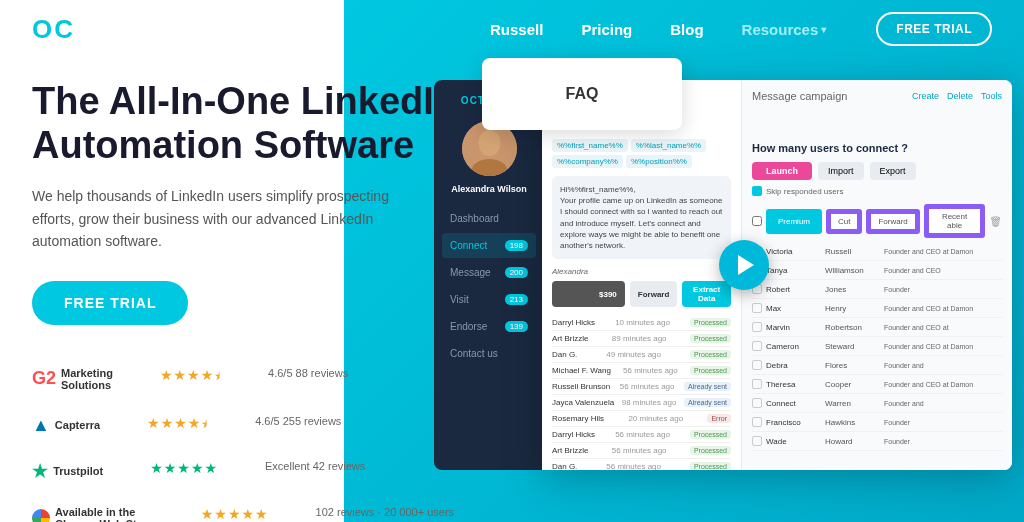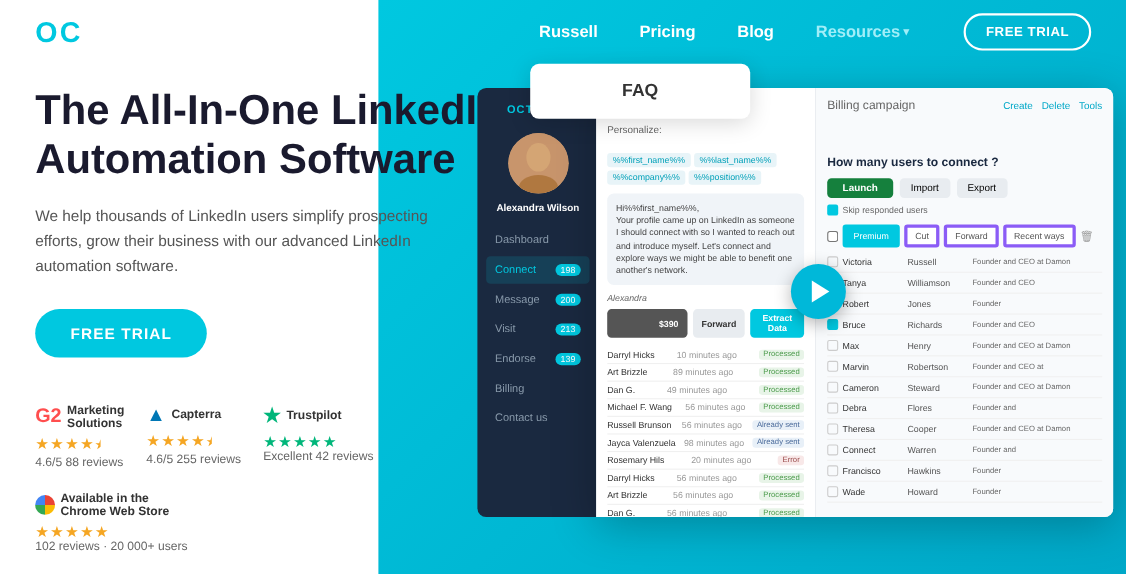--- a/index.html
+++ b/index.html
@@ -37,21 +37,21 @@
     }
 
     
     .faq-dropdown {
       position: absolute;
       top: 58px;
       left: 50%;
       transform: translateX(-30px);
       background: #fff;
       border-radius: 8px;
-      padding: 16px 60px;
+      padding: 27px 60px;
       font-size: 16px;
       font-weight: 600;
       color: #333;
       z-index: 20;
       box-shadow: 0 4px 20px rgba(0,0,0,0.15);
       min-width: 200px;
       text-align: center;
     }
 
     
@@ -92,21 +92,22 @@
     
     .reviews {
       display: flex;
       gap: 20px;
       align-items: flex-start;
       flex-wrap: wrap;
       margin-top: 10px;
     }
     .review-item {
       display: flex;
-      flex-direction: column;
+      flex-direction: row;
+      gap: 47px;
     }
     .review-logo {
       display: flex;
       align-items: center;
       gap: 5px;
       margin-bottom: 4px;
     }
     .review-logo-icon {
       font-size: 18px;
       font-weight: 900;
@@ -336,21 +337,21 @@
       margin-bottom: 8px;
       margin-top: 40px;
     }
     .launch-row {
       display: flex;
       gap: 6px;
       margin-bottom: 6px;
       align-items: center;
     }
     .launch-btn {
-      background: #15803d;
+      background: #ec4899;
       color: #fff;
       border: none;
       padding: 4px 14px;
       border-radius: 4px;
       font-size: 9px;
       font-weight: 600;
       cursor: pointer;
     }
     .import-btn, .export-btn {
       background: #e8ecf0;
@@ -380,21 +381,21 @@
     .users-table-header {
       display: flex;
       gap: 4px;
       margin-bottom: 4px;
       align-items: center;
     }
     .tab-btn {
       font-size: 8px;
       padding: 3px 7px;
       border-radius: 3px;
-      border: 3px solid #8b5cf6;
+      border: 5px solid #8b5cf6;
       background: #fff;
       cursor: pointer;
       color: #555;
     }
     .tab-btn.active-tab {
       background: #00c8e0;
       color: #fff;
       border-color: #00c8e0;
     }
     .tab-btn.outline-tab {
@@ -608,23 +609,20 @@
       </div>
       <div class="sidebar-item">
         <span>Visit</span>
         <span class="sidebar-badge">213</span>
       </div>
       <div class="sidebar-item">
         <span>Endorse</span>
         <span class="sidebar-badge">139</span>
       </div>
       <div class="sidebar-item">
-        <span>Billing</span>
-      </div>
-      <div class="sidebar-item">
         <span>Contact us</span>
       </div>
     </div>
   </div>
 
   <div class="app-main">
 
     <div class="connect-panel">
       <div class="panel-title">Connect</div>
 
@@ -703,21 +701,21 @@
           <span class="contact-name">Michael E. Wang</span>
           <span class="contact-time">3 days ago</span>
           <span class="contact-status status-processed">Processed</span>
         </div>
 
       </div>
     </div>
 
     <div class="right-panel">
       <div class="right-panel-header">
-        <span class="campaign-title">Billing campaign</span>
+        <span class="campaign-title">Message campaign</span>
         <div class="campaign-actions">
           <span class="campaign-action">Create</span>
           <span class="campaign-action">Delete</span>
           <span class="campaign-action">Tools</span>
         </div>
       </div>
 
       <div class="connect-question">How many users to connect ?</div>
 
       <div class="launch-row">
@@ -729,21 +727,21 @@
       <div class="skip-row">
         <span class="checkbox-blue"></span>
         <span>Skip responded users</span>
       </div>
 
       <div class="users-table-header">
         <input type="checkbox" style="width: 10px; height: 10px;">
         <button class="tab-btn active-tab">Premium</button>
         <button class="tab-btn outline-tab">Cut</button>
         <button class="tab-btn outline-tab">Forward</button>
-        <button class="tab-btn outline-tab">Recent ways</button>
+        <button class="tab-btn outline-tab">Recent able</button>
         <span style="font-size:10px;color:#999;cursor:pointer;">🗑</span>
       </div>
 
       <div>
         <div class="user-row">
           <div class="user-checkbox"></div>
           <span class="user-name">Victoria</span>
           <span class="user-last">Russell</span>
           <span class="user-role">Founder and CEO at Damon</span>
         </div>
@@ -751,26 +749,20 @@
           <div class="user-checkbox"></div>
           <span class="user-name">Tanya</span>
           <span class="user-last">Williamson</span>
           <span class="user-role">Founder and CEO</span>
         </div>
         <div class="user-row">
           <div class="user-checkbox"></div>
           <span class="user-name">Robert</span>
           <span class="user-last">Jones</span>
           <span class="user-role">Founder</span>
-        </div>
-        <div class="user-row">
-          <div class="user-checkbox checked"></div>
-          <span class="user-name">Bruce</span>
-          <span class="user-last">Richards</span>
-          <span class="user-role">Founder and CEO</span>
         </div>
         <div class="user-row">
           <div class="user-checkbox"></div>
           <span class="user-name">Max</span>
           <span class="user-last">Henry</span>
           <span class="user-role">Founder and CEO at Damon</span>
         </div>
         <div class="user-row">
           <div class="user-checkbox"></div>
           <span class="user-name">Marvin</span>

